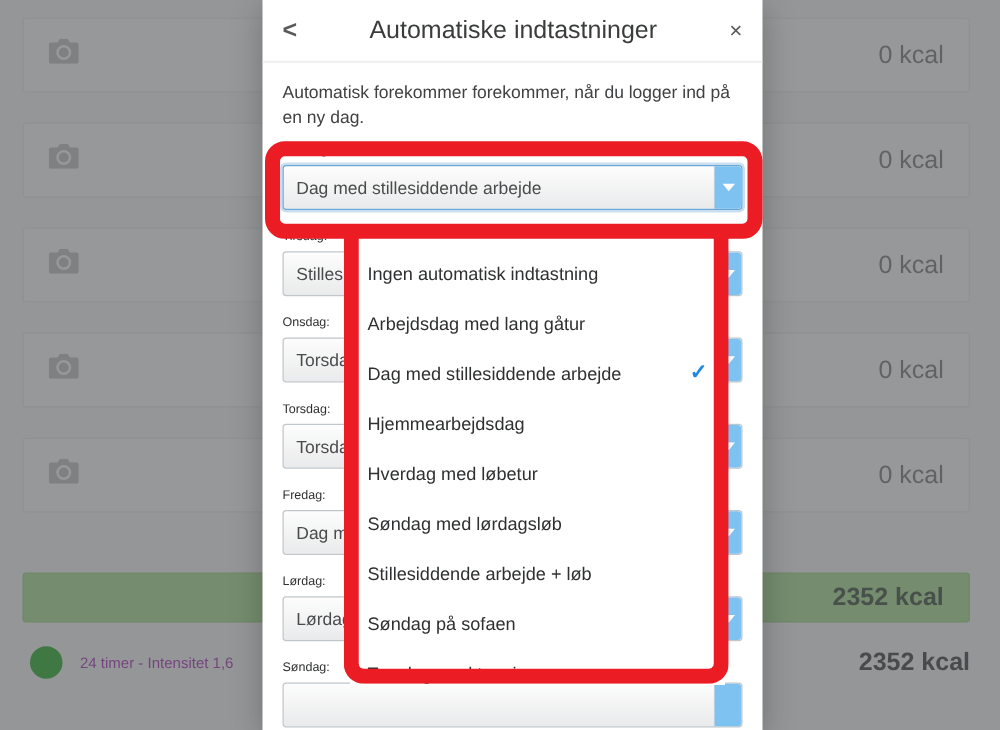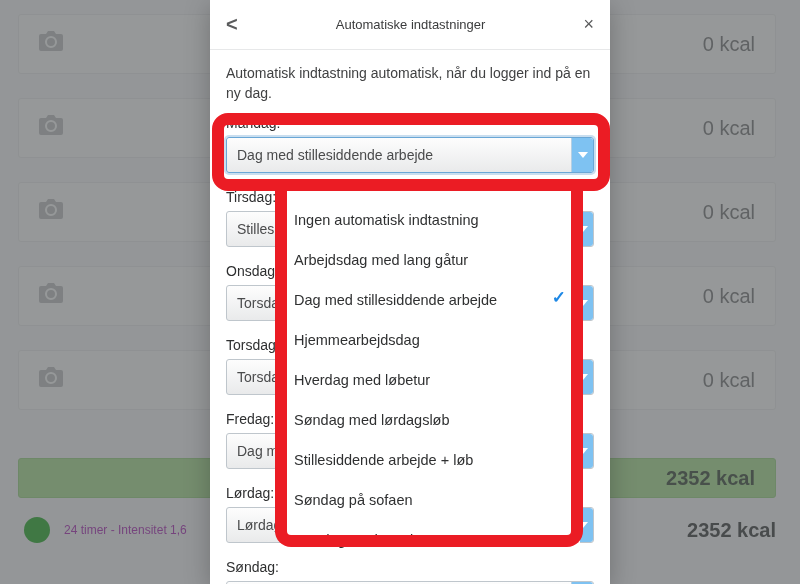--- a/index.html
+++ b/index.html
@@ -17,25 +17,25 @@
   .summary-txt .t1 { font-size: 15px; font-weight: 600; color:#3a3b3c; }
   .summary-txt .t2 { font-size: 12px; color:#a21caf; }
   .summary-row .kcal { font-size: 20px; font-weight: 700; color:#2c2d2e; }
 
   .dim { position:absolute; inset:0; background: rgba(90,93,95,0.62); }
 
   
   .modal { position:absolute; left:210px; top:0; width:400px; bottom:0; background:#fff; box-shadow: 0 6px 24px rgba(0,0,0,0.25); }
   .modal-head { height:50px; display:flex; align-items:center; justify-content:space-between; padding:0 16px; border-bottom:1px solid #e7e8e9; }
   .modal-head .back { font-size:20px; color:#5a5b5c; font-weight:600; cursor:pointer; }
-  .modal-head .title { font-size:13px; color:#3b3c3d; }
+  .modal-head .title { font-size:20px; color:#3b3c3d; }
   .modal-head .close { font-size:18px; color:#5a5b5c; cursor:pointer; }
   .modal-desc { padding:14px 16px 8px; font-size:14px; color:#404142; line-height:1.4; }
   .field-block { padding: 4px 16px 12px; }
-  .field-label { font-size:14px; color:#2e2f30; margin-bottom:6px; }
+  .field-label { font-size:10px; color:#2e2f30; margin-bottom:6px; }
   .select { position:relative; height:36px; border:1px solid #bfc6cc; border-radius:3px; display:flex; align-items:center; padding:0 10px; font-size:14px; color:#4a4b4c;
             background: linear-gradient(#fdfdfd,#e9eaeb); cursor:pointer; }
   .select.focused .caret, .select .caret { position:absolute; right:0; top:0; width:22px; height:100%; background:#7ec2f2; border-left:1px solid #b5cfe3; border-top-right-radius:3px; border-bottom-right-radius:3px; display:flex; align-items:center; justify-content:center; }
   .caret svg { width:10px; height:10px; fill:#fff; }
   .select.focused { border-color:#6aa7d6; box-shadow:0 0 0 2px rgba(100,160,210,0.35); }
 
   
   .dropdown { position:absolute; left:280px; top:187px; width:300px; background:#fff; border-top:1px solid #eceded; z-index:5; }
   .dropdown .opt { height:40px; display:flex; align-items:flex-end; padding:0 14px; font-size:14.5px; color:#2f3031; cursor:pointer; justify-content:space-between; }
   .dropdown .opt .check { color:#1e88e5; font-size:17px; font-weight:700; }
@@ -96,21 +96,21 @@
 </div>
 
 <div class="dim"></div>
 
 <div class="modal">
   <div class="modal-head">
     <span class="back">&lt;</span>
     <span class="title">Automatiske indtastninger</span>
     <span class="close">×</span>
   </div>
-  <div class="modal-desc">Automatisk indtastning automatisk, når du logger ind på en ny dag.</div>
+  <div class="modal-desc">Automatisk forekommer forekommer, når du logger ind på en ny dag.</div>
   <div id="fields">
       <div class="field-block">
         <div class="field-label">Mandag:</div>
         <div class="select focused">
           <span>Dag med stillesiddende arbejde</span>
           <span class="caret">
             <svg viewBox="0 0 10 10">
               <path d="M0 2l5 6 5-6z"></path>
             </svg>
           </span>

